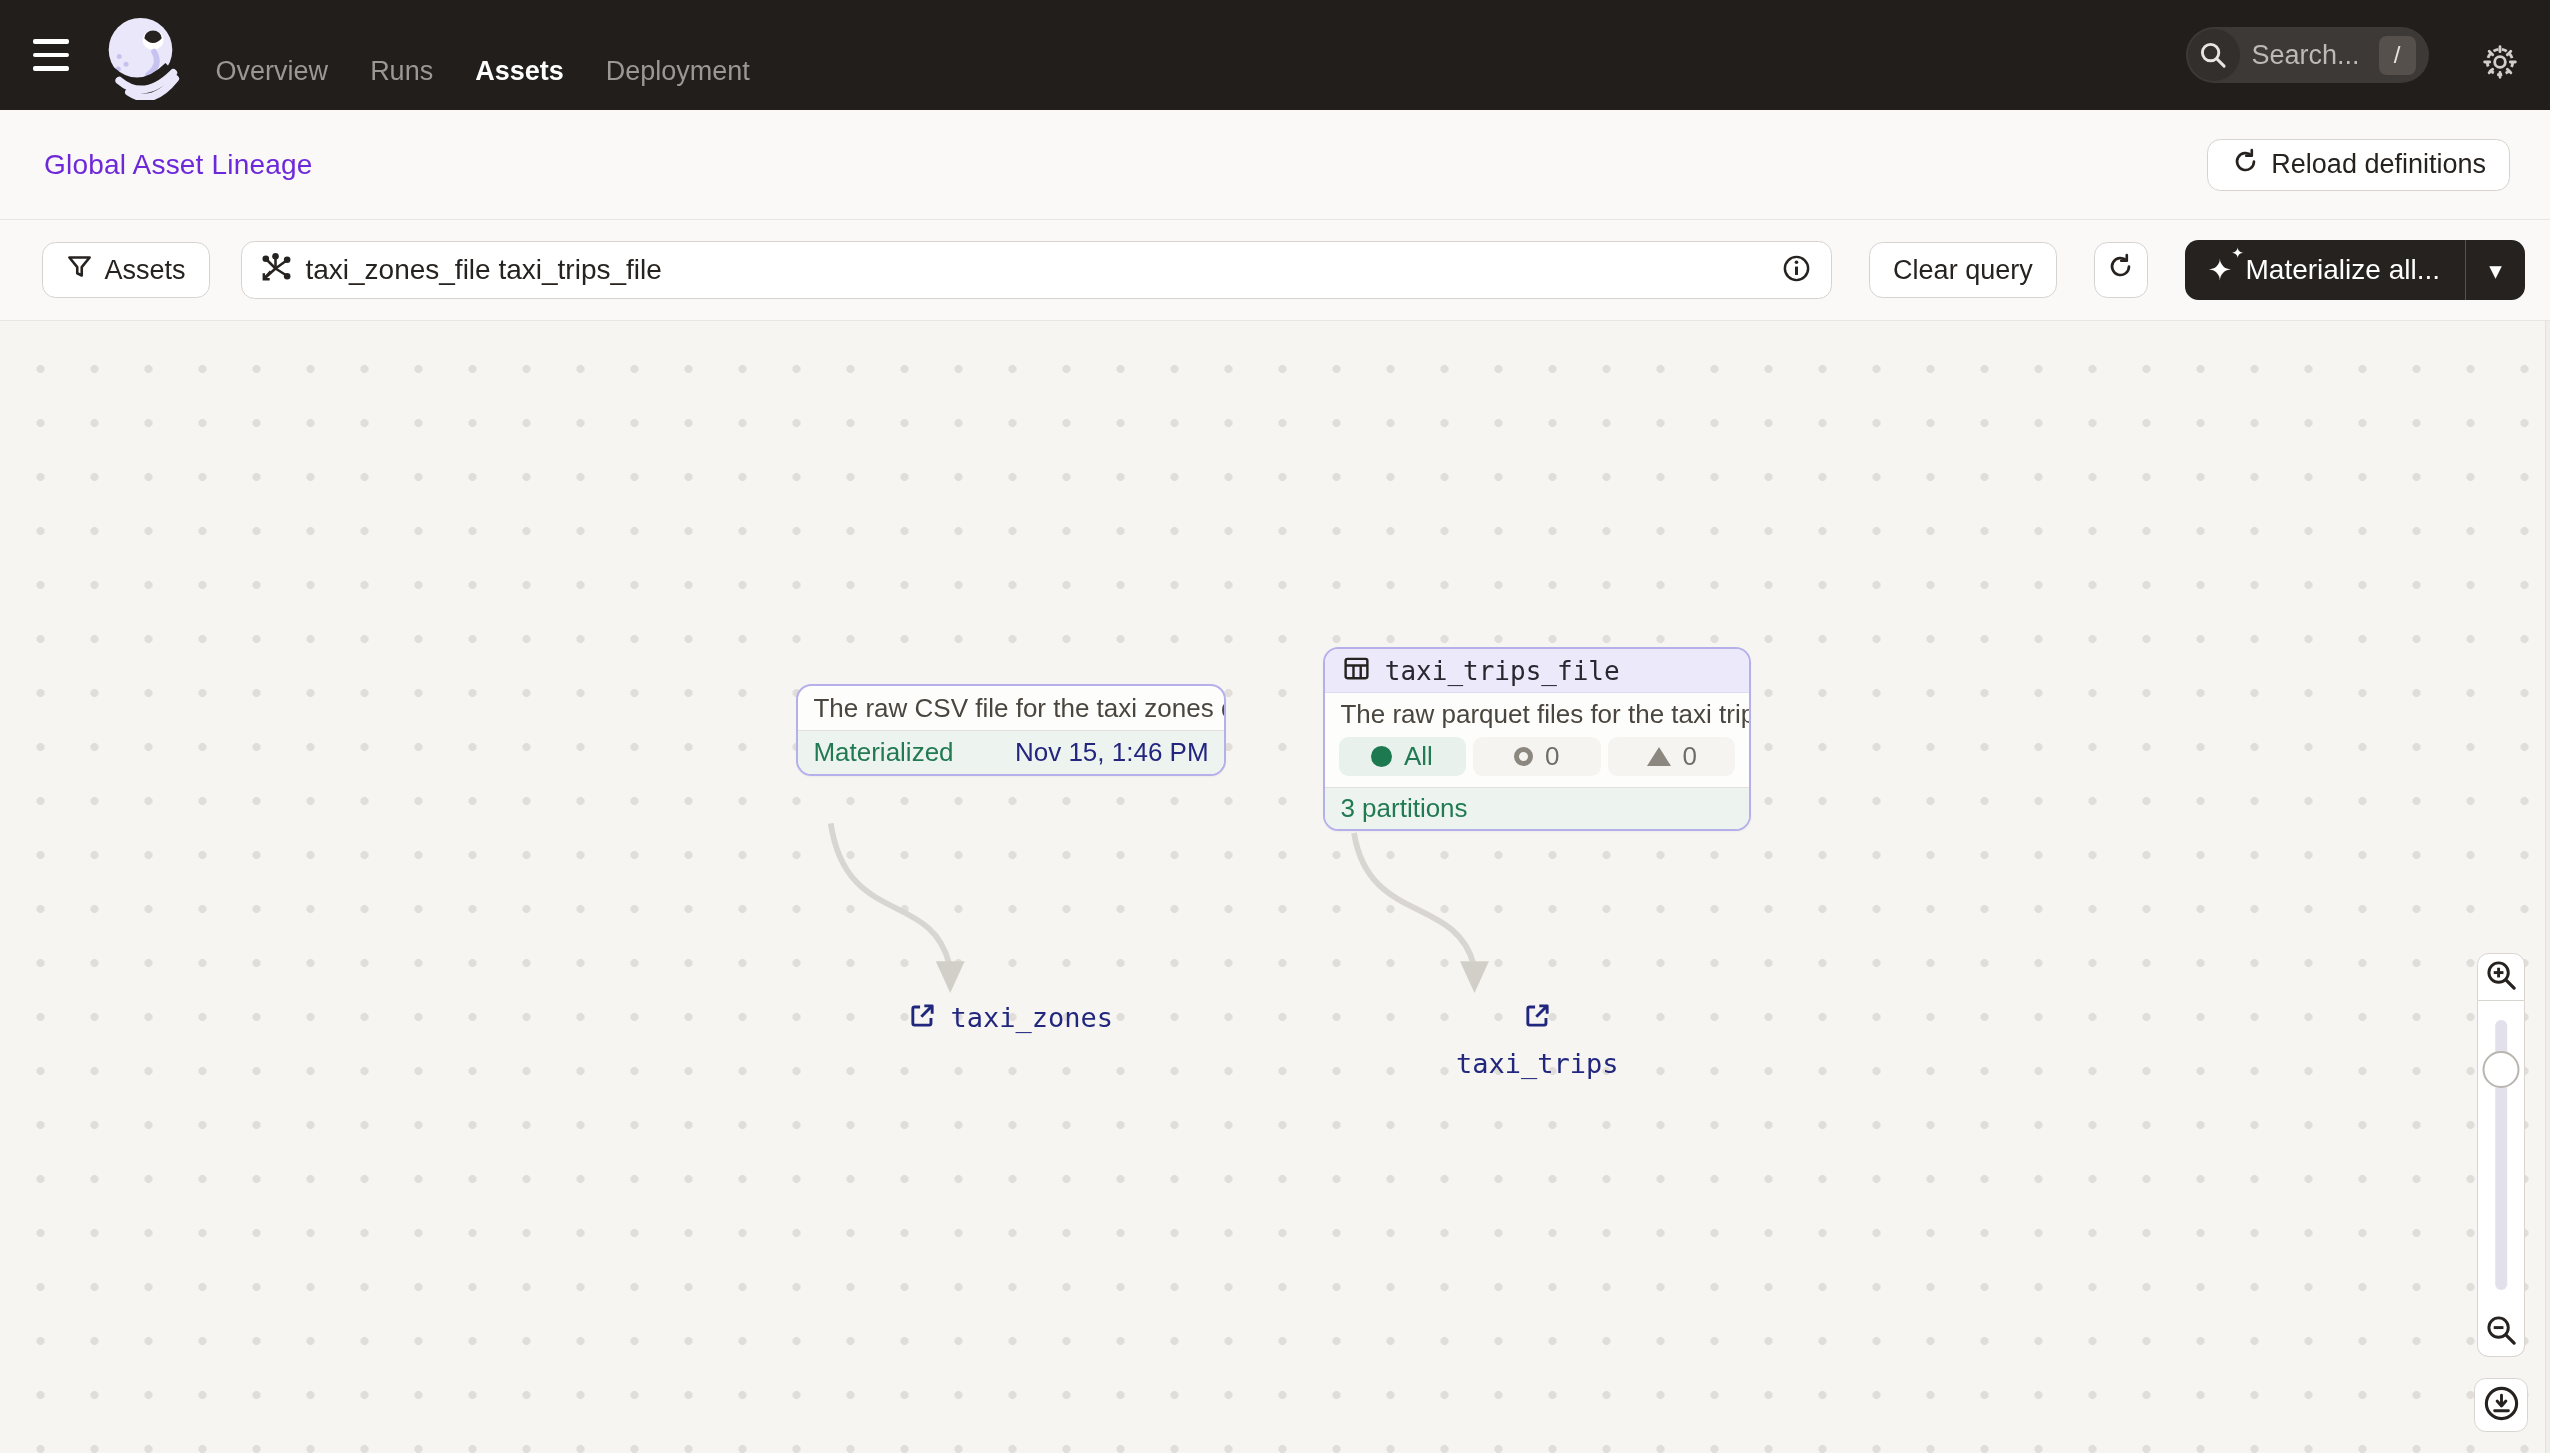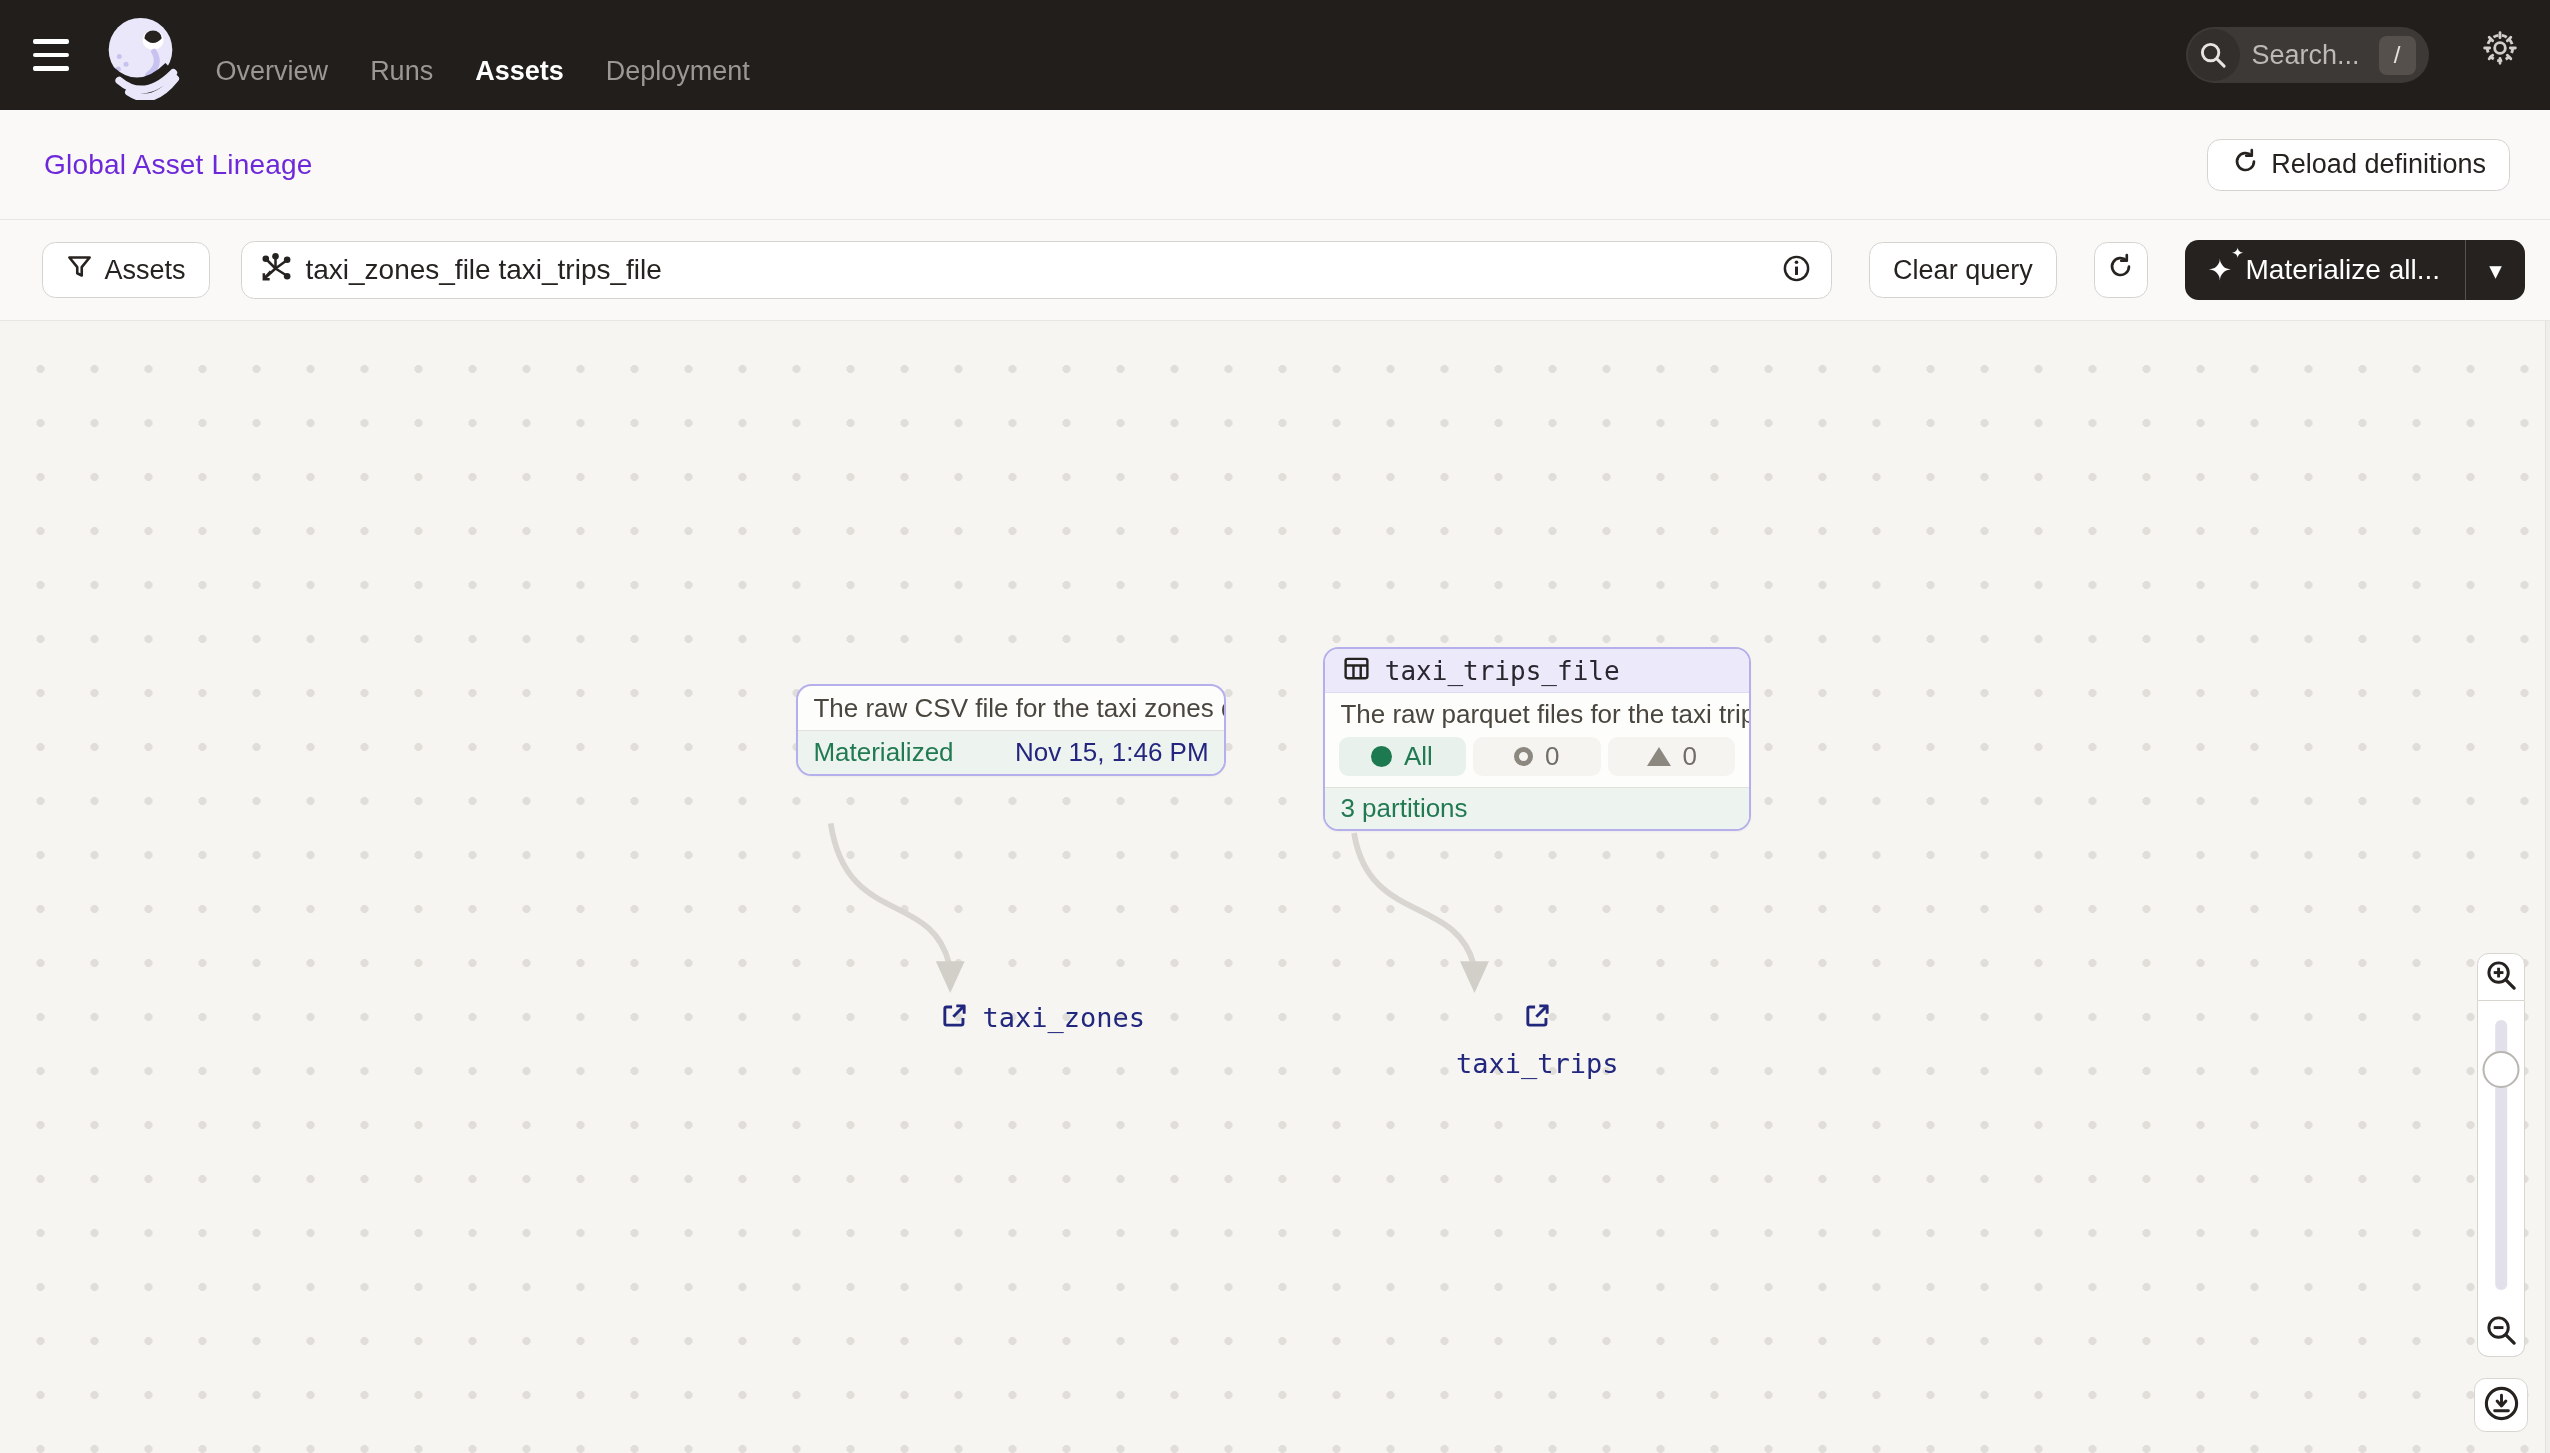--- a/index.html
+++ b/index.html
@@ -6,21 +6,21 @@
   html,body { width:2550px; height:1453px; overflow:hidden; font-family:"Liberation Sans",sans-serif; background:#F6F5F2; }
 
   
   .topnav { position:relative; width:100%; height:110px; background:#211E1C; display:flex; align-items:center; }
   .hamburger { width:67px; height:67px; margin-left:23px; display:flex; flex-direction:column; justify-content:center; gap:8.7px; cursor:pointer; }
   .hamburger span { display:block; width:36px; height:4.8px; background:#FFFFFF; border-radius:1.9px; margin-left:9.6px; }
   .logo { width:81px; height:89px; margin-left:9.6px; display:flex; align-items:center; justify-content:center; }
   .navitems { display:flex; align-items:center; gap:42px; margin-left:35px;margin-top:32px; }
   .navitem { font-size:27px; color:#9B9792; cursor:pointer; }
   .navitem.active { color:#FFFFFF; font-weight:bold; }
-  .nav-right { margin-left:auto; display:flex; align-items:flex-start; margin-right:29px; }
+  .nav-right { margin-left:auto; display:flex; align-items:flex-end; margin-right:29px; }
   .searchpill { width:243px; height:56px; background:#3D3936; border-radius:28px; display:flex; align-items:center; position:relative; cursor:text; }
   .search-icn-wrap { width:52px; height:52px; margin-left:1.9px; border-radius:50%; background:#332F2C; display:flex; align-items:center; justify-content:center; }
   .search-ph { color:#BDB9B4; font-size:27px; margin-left:11.6px; }
   .slash-badge { position:absolute; right:13.5px; top:8.7px; width:37px; height:39px; background:#55504B; border-radius:7.7px; color:#E6E3DF; font-size:24px; display:flex; align-items:center; justify-content:center; }
   .gear { margin-left:50px; width:42px; height:42px; display:flex; align-items:center; justify-content:center; cursor:pointer; }
 
   
   .pagehead { width:100%; height:110px; background:#FAF9F7; border-bottom:1.9px solid #E8E6E2; display:flex; align-items:center; padding:0 40px 0 44px; }
   .pagetitle { font-size:28px; font-weight:normal; color:#6d28d9; letter-spacing:0.2px; }
   .btn { display:inline-flex; align-items:center; gap:11.6px; background:#FFFFFF; border:1.9px solid #D6D3CF; border-radius:13.5px; height:56px; padding:0 23px; font-size:27px; color:#26221F; cursor:pointer; white-space:nowrap; }
@@ -237,21 +237,21 @@
       <div class="pill">
         <span class="tri-g"></span>
         <span>0</span>
       </div>
     </div>
     <div class="an-foot" style="height:42px; justify-content:flex-start;">
       <span class="green">3 partitions</span>
     </div>
   </div>
 
-  <div class="ext-asset" style="left:940px; top:680px;">
+  <div class="ext-asset" style="left:908px; top:680px;">
     <span>
       <svg width="29" height="29" viewBox="0 0 24 24" fill="none" stroke="#22277E" stroke-width="2.4">
           <path d="M10 5H5.5A1.5 1.5 0 0 0 4 6.5v12A1.5 1.5 0 0 0 5.5 20h12a1.5 1.5 0 0 0 1.5-1.5V14"></path>
           <path d="M13.5 4H20v6.5M20 4l-9 9" stroke-linejoin="round"></path>
         </svg>
     </span>
     <span class="ext-name">taxi_zones</span>
   </div>
   <div class="ext-asset" style="left:1456px; top:680px;flex-direction:column;">
     <span>

